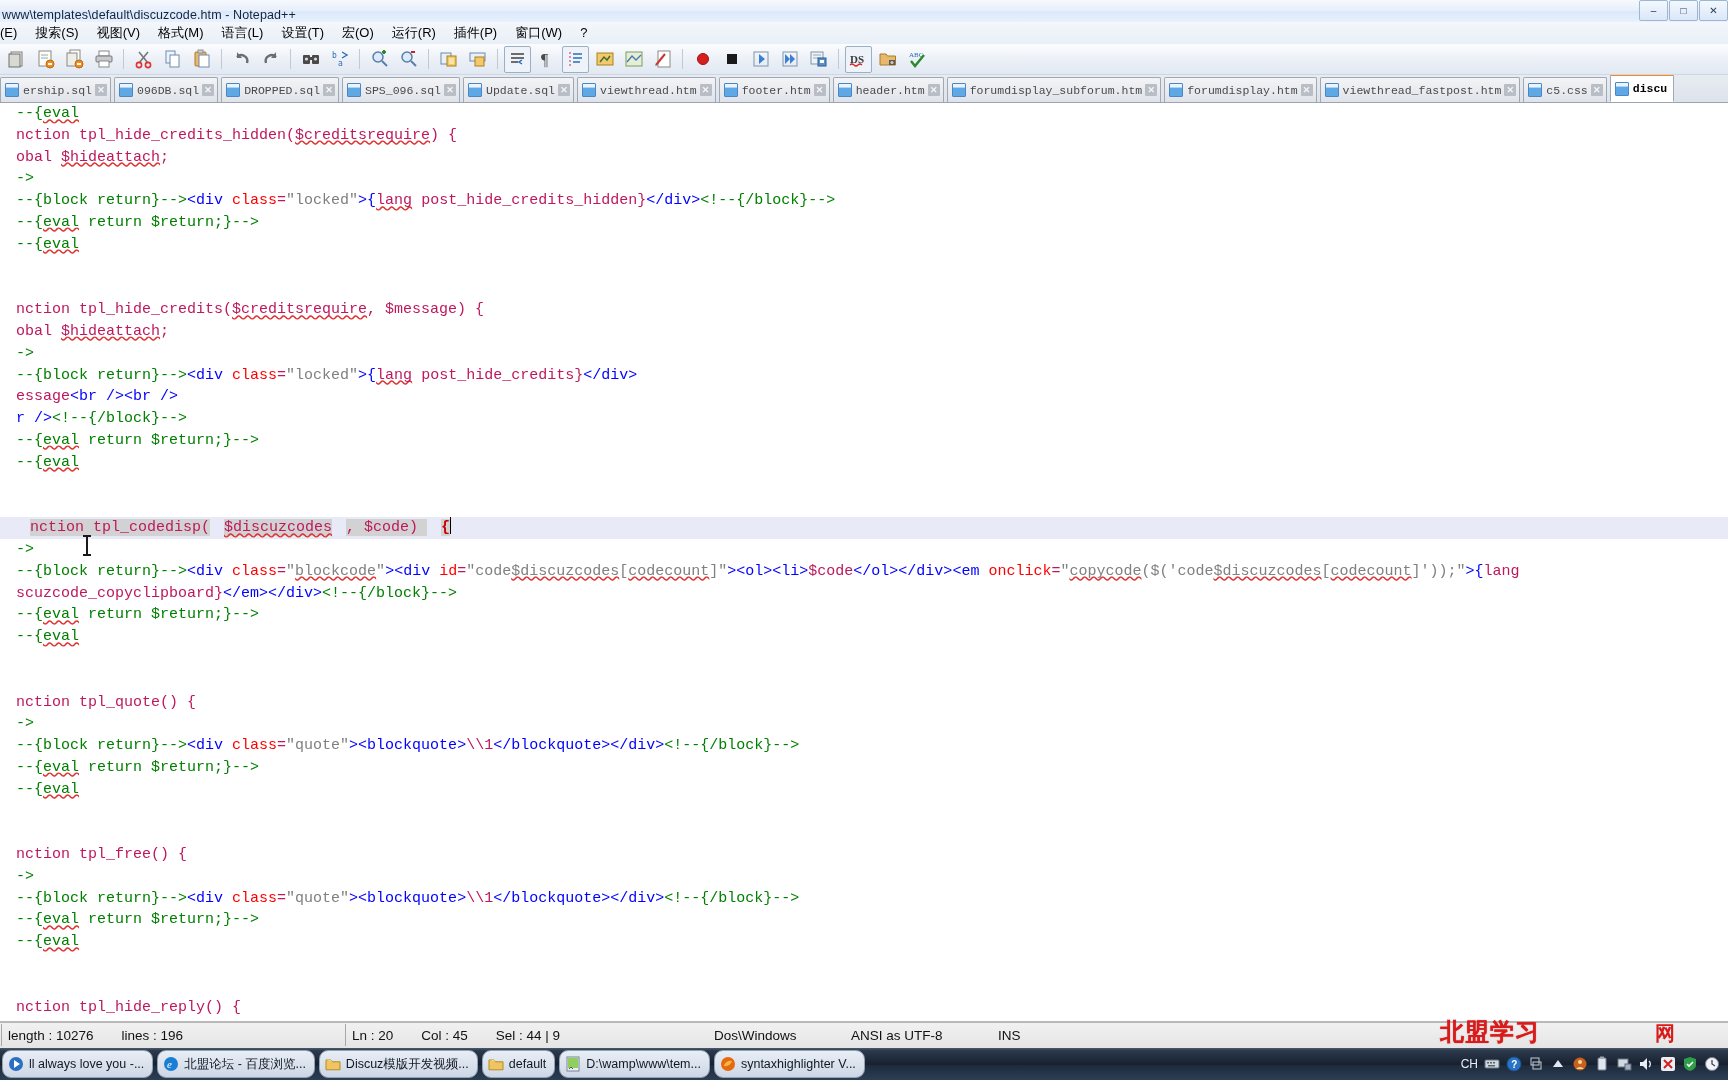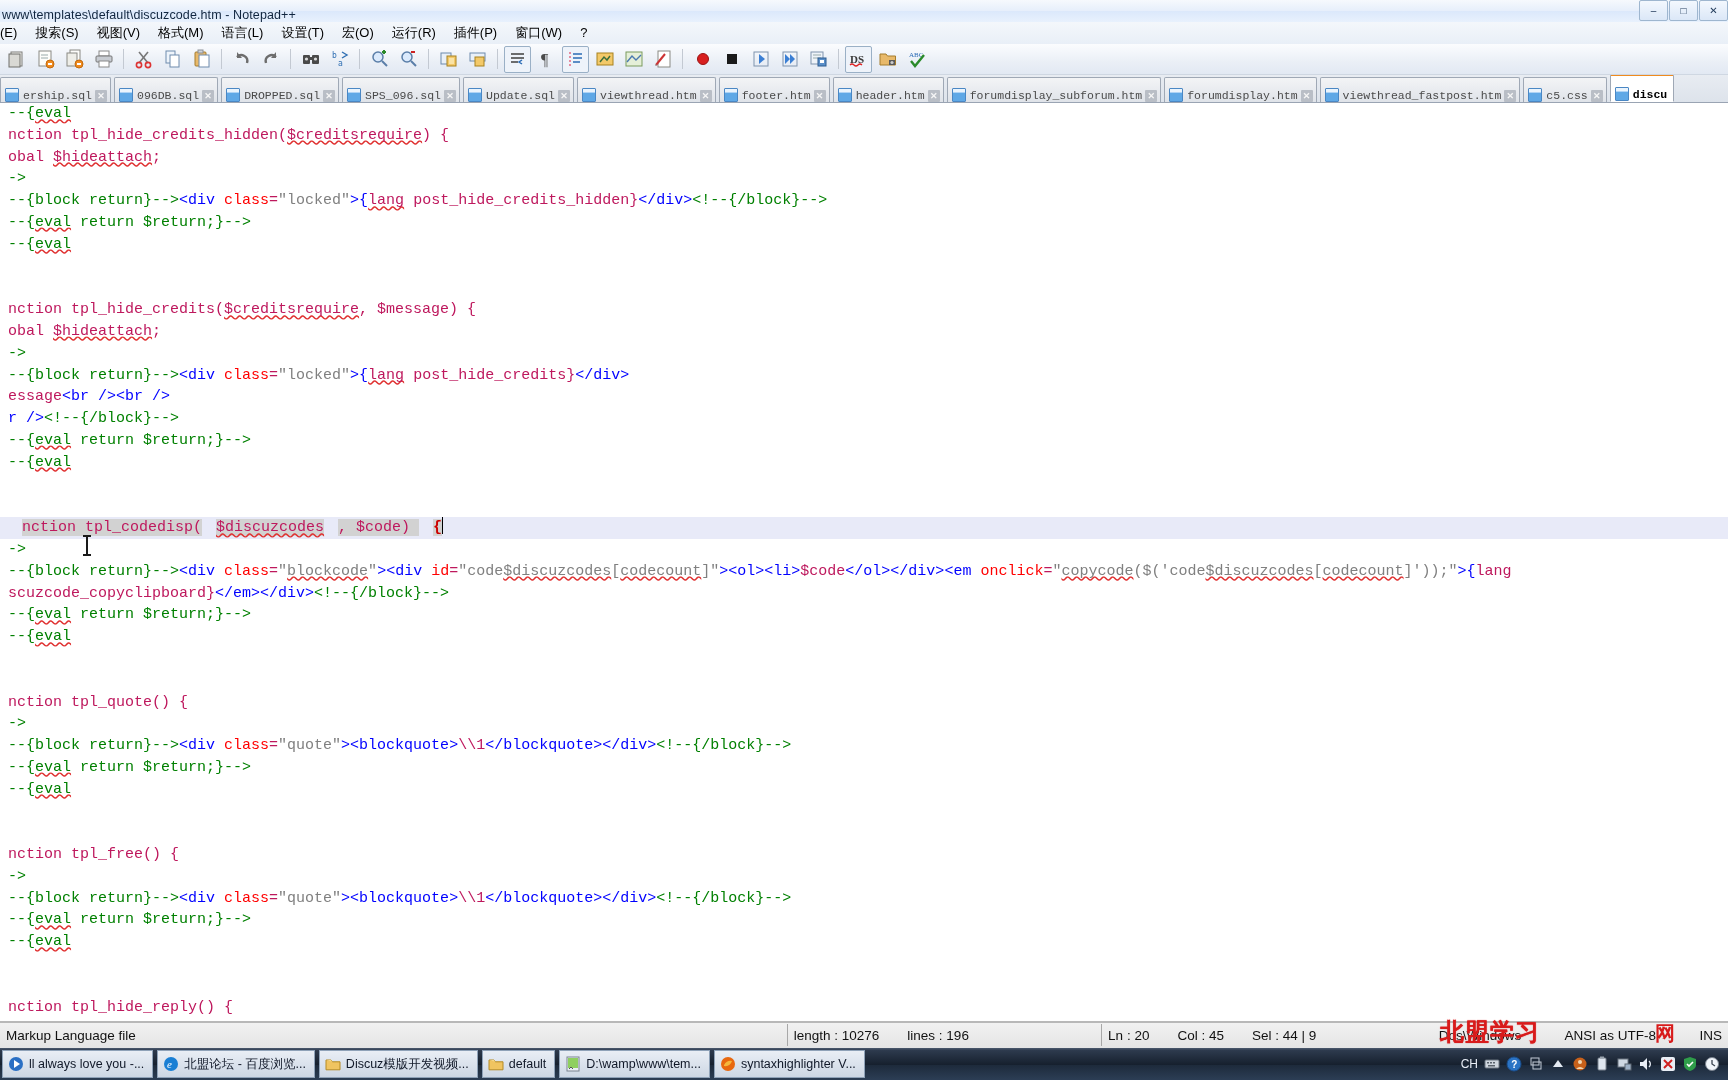--- a/index.html
+++ b/index.html
@@ -66,21 +66,21 @@
 
   
   .tabbar {
     position: absolute; left: 0; top: 75px; width: 1728px; height: 28px;
     background: linear-gradient(to bottom,#e8ecf2,#dde3eb);
     border-bottom: 1px solid #9aa4b3;
     display: flex; align-items: flex-end; overflow: hidden;
     box-sizing: border-box;
   }
   .tab {
-    height: 24px; display: flex; align-items: flex-end;
+    height: 24px; display: flex; align-items: center;
     padding: 0 3px 0 4px; margin-right: 3px;
     background: linear-gradient(to bottom,#f3f4f6,#dfe3e9);
     border: 1px solid #9fa8b5; border-bottom: none;
     border-radius: 2px 2px 0 0;
     font-family: "Liberation Mono", monospace;
     font-size: 11.5px; color: #4a4a4a; white-space: nowrap;
     flex: 0 0 auto;
   }
   .tab .ficon {
     width: 12px; height: 12px; margin-right: 4px; flex: 0 0 auto;
@@ -103,21 +103,21 @@
   }
 
   
   .editor {
     position: absolute; left: 0; top: 103px; width: 1728px; height: 917px;
     background: #ffffff; overflow: hidden;
     font-family: "Liberation Mono", "DejaVu Sans Mono", monospace;
     font-size: 15px; line-height: 21.8px;
     white-space: pre;
   }
-  .code-line { height: 21.8px; white-space: pre; padding-left: 8px; }
+  .code-line { height: 21.8px; white-space: pre; padding-left: 16px; }
   .code-line.current {
     background: #e8eaf8;
   }
   .code-line.current .seg-bg { background: #d2d2d2; margin-left: 14px; }
   
   .t-comment   { color: #008000; }
   .t-default   { color: #be185d; }
   .t-tag       { color: #0000ff; }
   .t-attr      { color: #ff0000; }
   .t-value     { color: #808080; }
@@ -175,21 +175,21 @@
   
   .taskbar {
     position: absolute; left: 0; top: 1048px; width: 1728px; height: 32px;
     background: linear-gradient(to bottom,#4c5a6e 0%,#2d3a4d 8%,#16202e 52%,#1d2a3b 53%,#2c3e55 100%);
     display: flex; align-items: center;
   }
   .task-btn {
     height: 26px; margin: 0 2px; padding: 0 8px 0 5px;
     display: flex; align-items: center;
     background: linear-gradient(to bottom,#e9eef5,#cdd7e4);
-    border: 1px solid #8fa2b8; border-radius: 0;
+    border: 1px solid #8fa2b8; border-radius: 9px;
     font-size: 12.5px; color: #101828; white-space: nowrap;
     max-width: 170px; overflow: hidden;
   }
   .task-btn .ticon { width: 16px; height: 16px; margin-right: 5px; flex:0 0 auto; }
   .tray {
     position: absolute; right: 8px; top: 0; height: 32px;
     display: flex; align-items: center; gap: 6px;
     color: #e8eef7; font-size: 12px;
   }
   .tray-ico { width: 16px; height: 16px; display:block; }
@@ -497,21 +497,20 @@
       <div class="tab active">
         <span class="ficon"></span>
         <span class="tlabel">discu</span>
       </div>
     </div>
 
   <div class="editor" id="editor"><div class="code-line"><span class="t-comment">--{</span><span class="t-comment squiggle">eval</span></div><div class="code-line"><span class="t-default">nction tpl_hide_credits_hidden(</span><span class="t-default squiggle">$creditsrequire</span><span class="t-default">) {</span></div><div class="code-line"><span class="t-default">obal </span><span class="t-default squiggle">$hideattach</span><span class="t-default">;</span></div><div class="code-line"><span class="t-comment">-&gt;</span></div><div class="code-line"><span class="t-comment">--{block return}--&gt;</span><span class="t-tag">&lt;div </span><span class="t-attr">class</span><span class="t-default">=</span><span class="t-value">"locked"</span><span class="t-tag">&gt;{</span><span class="t-default squiggle">lang</span><span class="t-default"> post_hide_credits_hidden}</span><span class="t-tag">&lt;/div&gt;</span><span class="t-comment">&lt;!--{/block}--&gt;</span></div><div class="code-line"><span class="t-comment">--{</span><span class="t-comment squiggle">eval</span><span class="t-comment"> return $return;}--&gt;</span></div><div class="code-line"><span class="t-comment">--{</span><span class="t-comment squiggle">eval</span></div><div class="code-line"></div><div class="code-line"></div><div class="code-line"><span class="t-default">nction tpl_hide_credits(</span><span class="t-default squiggle">$creditsrequire</span><span class="t-default">, $message) {</span></div><div class="code-line"><span class="t-default">obal </span><span class="t-default squiggle">$hideattach</span><span class="t-default">;</span></div><div class="code-line"><span class="t-comment">-&gt;</span></div><div class="code-line"><span class="t-comment">--{block return}--&gt;</span><span class="t-tag">&lt;div </span><span class="t-attr">class</span><span class="t-default">=</span><span class="t-value">"locked"</span><span class="t-tag">&gt;{</span><span class="t-default squiggle">lang</span><span class="t-default"> post_hide_credits}</span><span class="t-tag">&lt;/div&gt;</span></div><div class="code-line"><span class="t-default">essage</span><span class="t-tag">&lt;br /&gt;&lt;br /&gt;</span></div><div class="code-line"><span class="t-tag">r /&gt;</span><span class="t-comment">&lt;!--{/block}--&gt;</span></div><div class="code-line"><span class="t-comment">--{</span><span class="t-comment squiggle">eval</span><span class="t-comment"> return $return;}--&gt;</span></div><div class="code-line"><span class="t-comment">--{</span><span class="t-comment squiggle">eval</span></div><div class="code-line"></div><div class="code-line"></div><div class="code-line current"><span class="t-default seg-bg">nction tpl_codedisp(</span><span class="t-default squiggle seg-bg">$discuzcodes</span><span class="t-default seg-bg">, $code) </span><span class="t-brace seg-bg">{</span><span class="caret"></span></div><div class="code-line"><span class="t-comment">-&gt;</span></div><div class="code-line"><span class="t-comment">--{block return}--&gt;</span><span class="t-tag">&lt;div </span><span class="t-attr">class</span><span class="t-default">=</span><span class="t-value">"</span><span class="t-value squiggle">blockcode</span><span class="t-value">"</span><span class="t-tag">&gt;</span><span class="t-tag">&lt;div </span><span class="t-attr">id</span><span class="t-default">=</span><span class="t-value">"code</span><span class="t-value squiggle">$discuzcodes</span><span class="t-value">[</span><span class="t-value squiggle">codecount</span><span class="t-value">]"</span><span class="t-tag">&gt;</span><span class="t-tag">&lt;ol&gt;</span><span class="t-tag">&lt;li&gt;</span><span class="t-default">$code</span><span class="t-tag">&lt;/ol&gt;</span><span class="t-tag">&lt;/div&gt;</span><span class="t-tag">&lt;em </span><span class="t-attr">onclick</span><span class="t-default">=</span><span class="t-value">"</span><span class="t-value squiggle">copycode</span><span class="t-value">($('code</span><span class="t-value squiggle">$discuzcodes</span><span class="t-value">[</span><span class="t-value squiggle">codecount</span><span class="t-value">]'));"</span><span class="t-tag">&gt;{</span><span class="t-default">lang</span></div><div class="code-line"><span class="t-default">scuzcode_copyclipboard}</span><span class="t-tag">&lt;/em&gt;</span><span class="t-tag">&lt;/div&gt;</span><span class="t-comment">&lt;!--{/block}--&gt;</span></div><div class="code-line"><span class="t-comment">--{</span><span class="t-comment squiggle">eval</span><span class="t-comment"> return $return;}--&gt;</span></div><div class="code-line"><span class="t-comment">--{</span><span class="t-comment squiggle">eval</span></div><div class="code-line"></div><div class="code-line"></div><div class="code-line"><span class="t-default">nction tpl_quote() {</span></div><div class="code-line"><span class="t-comment">-&gt;</span></div><div class="code-line"><span class="t-comment">--{block return}--&gt;</span><span class="t-tag">&lt;div </span><span class="t-attr">class</span><span class="t-default">=</span><span class="t-value">"quote"</span><span class="t-tag">&gt;</span><span class="t-tag">&lt;blockquote&gt;</span><span class="t-default">\\1</span><span class="t-tag">&lt;/blockquote&gt;</span><span class="t-tag">&lt;/div&gt;</span><span class="t-comment">&lt;!--{/block}--&gt;</span></div><div class="code-line"><span class="t-comment">--{</span><span class="t-comment squiggle">eval</span><span class="t-comment"> return $return;}--&gt;</span></div><div class="code-line"><span class="t-comment">--{</span><span class="t-comment squiggle">eval</span></div><div class="code-line"></div><div class="code-line"></div><div class="code-line"><span class="t-default">nction tpl_free() {</span></div><div class="code-line"><span class="t-comment">-&gt;</span></div><div class="code-line"><span class="t-comment">--{block return}--&gt;</span><span class="t-tag">&lt;div </span><span class="t-attr">class</span><span class="t-default">=</span><span class="t-value">"quote"</span><span class="t-tag">&gt;</span><span class="t-tag">&lt;blockquote&gt;</span><span class="t-default">\\1</span><span class="t-tag">&lt;/blockquote&gt;</span><span class="t-tag">&lt;/div&gt;</span><span class="t-comment">&lt;!--{/block}--&gt;</span></div><div class="code-line"><span class="t-comment">--{</span><span class="t-comment squiggle">eval</span><span class="t-comment"> return $return;}--&gt;</span></div><div class="code-line"><span class="t-comment">--{</span><span class="t-comment squiggle">eval</span></div><div class="code-line"></div><div class="code-line"></div><div class="code-line"><span class="t-default">nction tpl_hide_reply() {</span></div></div>
   <div class="ibeam"></div>
 
   <div class="statusbar">
-    <div class="sb-cell nb" style="width:850px">Markup Language file</div>
     <div class="sb-cell" style="width:1px;padding:0"></div>
     <div class="sb-cell nb" style="width:330px">
       <span class="sb-sub">length : 10276</span>
       <span>lines : 196</span>
     </div>
     <div class="sb-cell" style="width:1px;padding:0"></div>
     <div class="sb-cell nb" style="width:350px">
       <span class="sb-sub">Ln : 20</span>
       <span class="sb-sub">Col : 45</span>
       <span>Sel : 44 | 9</span>

